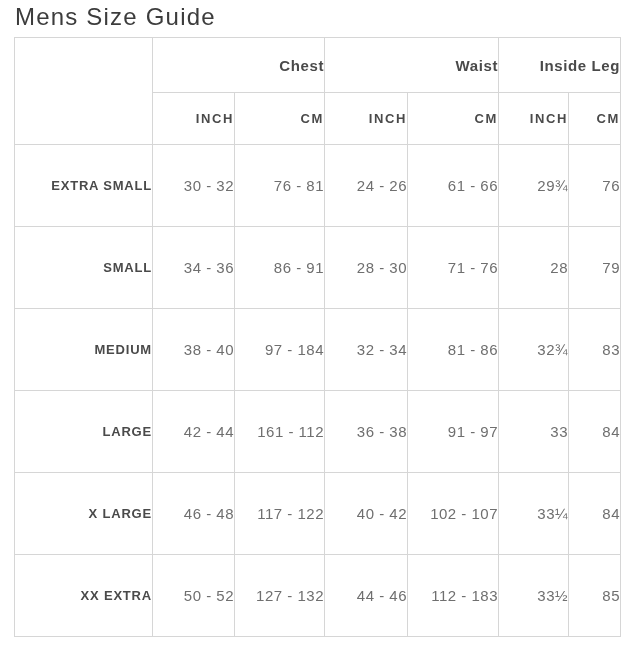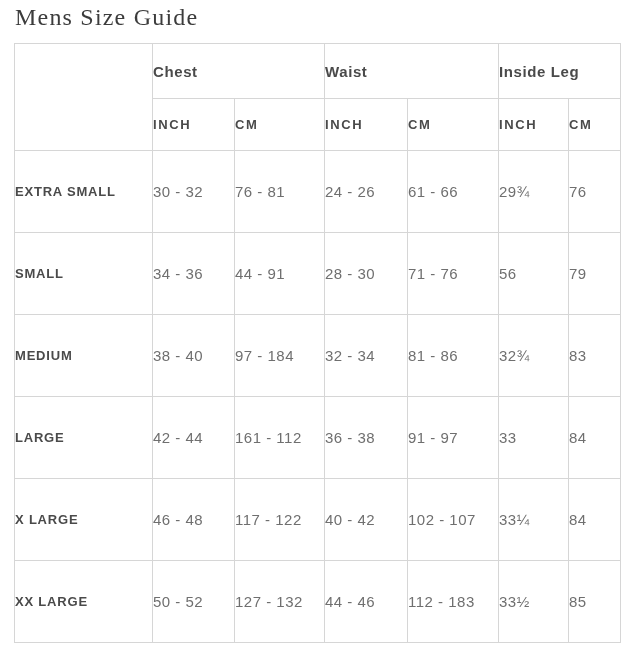--- a/index.html
+++ b/index.html
@@ -9,37 +9,36 @@
     font-family: "Liberation Sans", sans-serif;
   }
   .page {
     width: 631px;
     height: 651px;
     box-sizing: border-box;
     padding: 4px 11px 0 14px;
     overflow: hidden;
   }
   .page-title {
-    margin: 0 0 13px 1px;
+    margin: 0 0 7px 1px;
     font-size: 24px;
     line-height: 26px;
     font-weight: 400;
     letter-spacing: 1.2px;
     color: #3c3c3c;
-    font-family: Liberation Serif, serif;
   }
   table.size-table {
     border-collapse: collapse;
     width: 606px;
     table-layout: fixed;
   }
   .size-table th,
   .size-table td {
     border: 1px solid #d6d6d6;
-    text-align: left;
+    text-align: right;
     vertical-align: middle;
     padding: 0;
     background: #ffffff;
   }
   tr.group-row { height: 55px; }
   tr.unit-row  { height: 52px; }
   tr.data-row  { height: 82px; }
   th.group-header {
     font-size: 15px;
     font-weight: 700;
@@ -106,24 +105,24 @@
       <td class="value-cell">76 - 81</td>
       <td class="value-cell">24 - 26</td>
       <td class="value-cell">61 - 66</td>
       <td class="value-cell">29¾</td>
       <td class="value-cell">76</td>
     </tr>
 
     <tr class="data-row">
       <td class="size-label">SMALL</td>
       <td class="value-cell">34 - 36</td>
-      <td class="value-cell">44 - 91</td>
+      <td class="value-cell">86 - 91</td>
       <td class="value-cell">28 - 30</td>
       <td class="value-cell">71 - 76</td>
-      <td class="value-cell">56</td>
+      <td class="value-cell">28</td>
       <td class="value-cell">79</td>
     </tr>
 
     <tr class="data-row">
       <td class="size-label">MEDIUM</td>
       <td class="value-cell">38 - 40</td>
       <td class="value-cell">97 - 184</td>
       <td class="value-cell">32 - 34</td>
       <td class="value-cell">81 - 86</td>
       <td class="value-cell">32¾</td>
@@ -144,21 +143,21 @@
       <td class="size-label">X LARGE</td>
       <td class="value-cell">46 - 48</td>
       <td class="value-cell">117 - 122</td>
       <td class="value-cell">40 - 42</td>
       <td class="value-cell">102 - 107</td>
       <td class="value-cell">33¼</td>
       <td class="value-cell">84</td>
     </tr>
 
     <tr class="data-row">
-      <td class="size-label">XX LARGE</td>
+      <td class="size-label">XX EXTRA</td>
       <td class="value-cell">50 - 52</td>
       <td class="value-cell">127 - 132</td>
       <td class="value-cell">44 - 46</td>
       <td class="value-cell">112 - 183</td>
       <td class="value-cell">33½</td>
       <td class="value-cell">85</td>
     </tr>
 
   </tbody>
     </table>

